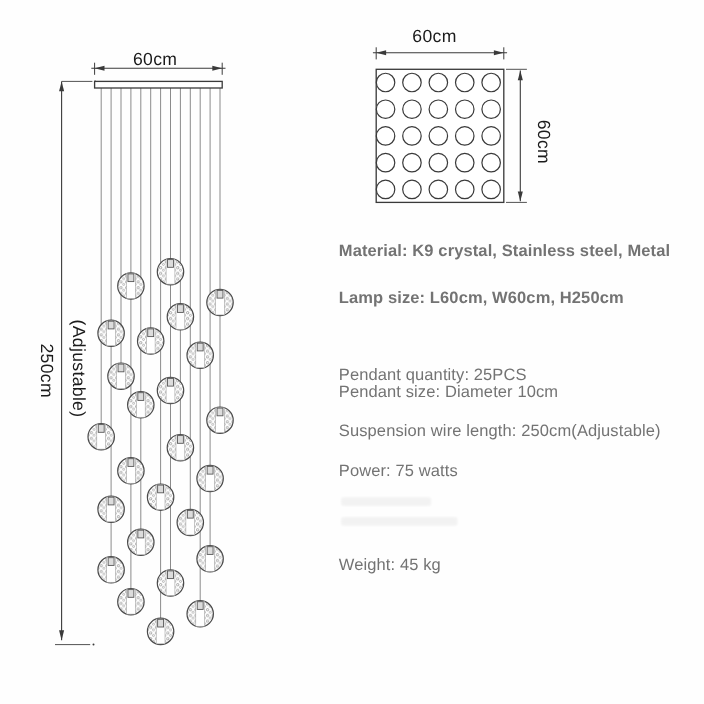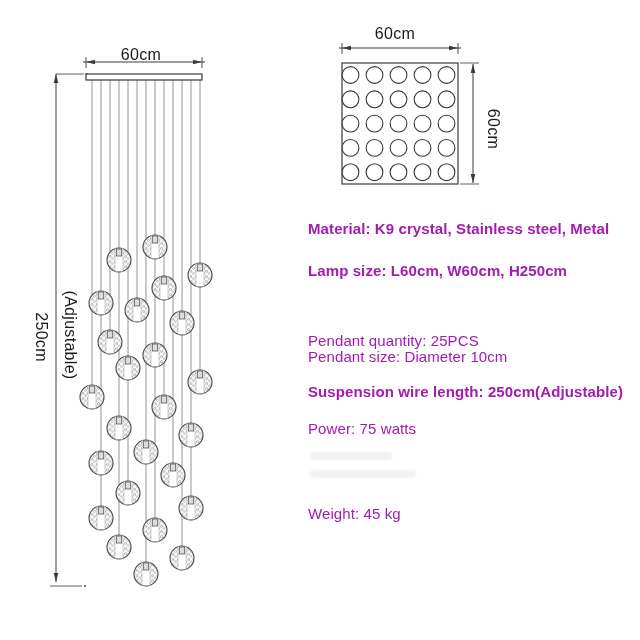--- a/index.html
+++ b/index.html
@@ -2,21 +2,21 @@
 <html><head>
 <meta charset="utf-8">
 <style>
   html,body{margin:0;padding:0;}
   body{width:640px;height:640px;background:#ffffff;font-family:"Liberation Sans",sans-serif;}
   .canvas{position:relative;width:640px;height:640px;overflow:hidden;background:#fefefe;}
   svg{position:absolute;left:0;top:0;}
   .dim-label{position:absolute;transform:translate(-50%,-50%);font-size:16px;font-weight:400;
              color:#1b1b1b;white-space:nowrap;letter-spacing:.3px;}
   .dim-label.rot{transform:translate(-50%,-50%) rotate(90deg);}
-  .spec-line{position:absolute;left:308px;font-size:15px;color:#a21caf;white-space:nowrap;letter-spacing:.1px;}
+  .spec-line{position:absolute;left:308px;font-size:15px;color:#737373;white-space:nowrap;letter-spacing:.1px;}
   .ghost{position:absolute;background:#000;opacity:0.045;filter:blur(1.2px);border-radius:2px;}
   .g1{left:310px;top:452px;width:82px;height:8px;}
   .g2{left:310px;top:470px;width:106px;height:8px;}
 </style>
 </head>
 <body>
 
 <div class="canvas">
 
   <svg id="diagram-svg" width="640" height="640" viewBox="0 0 640 640">
@@ -248,20 +248,20 @@
   <span class="dim-label rot" style="left:41px;top:337px">250cm</span>
   <span class="dim-label rot" style="left:70px;top:335px">(Adjustable)</span>
   <span class="dim-label" style="left:395px;top:34px">60cm</span>
   <span class="dim-label rot" style="left:493px;top:129px">60cm</span>
 
   <div id="specs">
       <div class="spec-line" style="top: 220px; font-weight: 700;">Material: K9 crystal, Stainless steel, Metal</div>
       <div class="spec-line" style="top: 262px; font-weight: 700;">Lamp size: L60cm, W60cm, H250cm</div>
       <div class="spec-line" style="top: 304px; font-weight: 400; margin-top: 44px;">Pendant size: Diameter 10cm</div>
       <div class="spec-line" style="top: 332px; font-weight: 400;">Pendant quantity: 25PCS</div>
-      <div class="spec-line" style="top: 383px; font-weight: 700; text-align: right;">Suspension wire length: 250cm(Adjustable)</div>
+      <div class="spec-line" style="top: 383px; font-weight: 400; text-align: right;">Suspension wire length: 250cm(Adjustable)</div>
       <div class="spec-line" style="top: 420px; font-weight: 400;">Power: 75 watts</div>
       <div class="spec-line" style="top: 505px; font-weight: 400;">Weight: 45 kg</div>
     </div>
 
   <div class="ghost g1"></div>
   <div class="ghost g2"></div>
 </div>
 
 </body></html>

